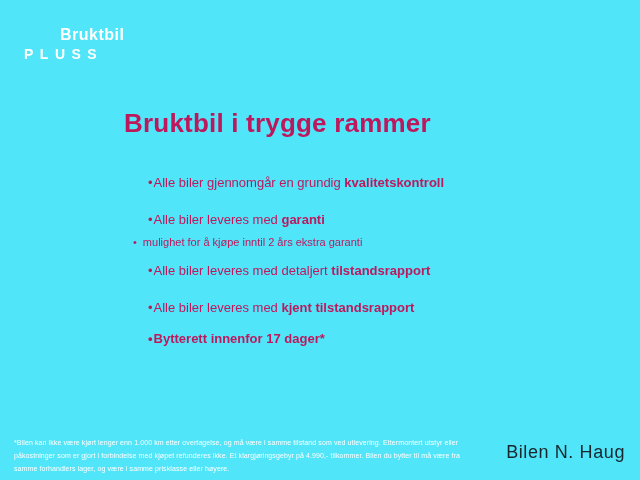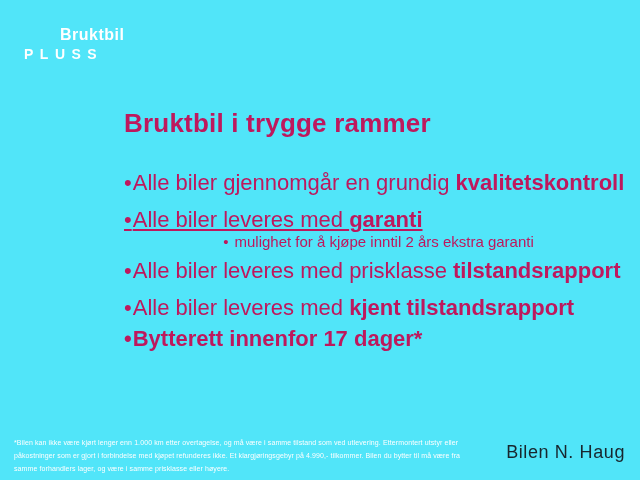--- a/index.html
+++ b/index.html
@@ -45,35 +45,35 @@
     width: 500px;
     color: #be185d;
   }
   .heading {
     font-size: 26px;
     font-weight: bold;
     letter-spacing: 0.2px;
     margin: 0 0 34px 0;
   }
   .bullet-line {
-    font-size: 22px;
+    font-size: 13px;
     line-height: 20px;
     white-space: nowrap;
+    margin-left: 24px;
   }
   .bullet-line .marker {
     margin-right: 1px;
   }
   .b1 { margin-bottom: 17px; }
-  .b2 { margin-bottom: 4px; text-decoration: underline; }
+  .b2 { margin-bottom: 4px; }
   .bsub {
-    font-size: 15px;
+    font-size: 11px;
     line-height: 16px;
     margin-left: 9px;
     margin-bottom: 11px;
-    text-align: center;
   }
   .bsub .marker { margin-right: 6px; }
   .b3 { margin-bottom: 17px; }
   .b4 { margin-bottom: 11px; }
   .b5 { font-weight: bold; }
   .bold-part { font-weight: bold; }
 
   
   .disclaimer {
     position: absolute;
@@ -114,21 +114,21 @@
 
   <div class="bullet-line b2">
     <span class="marker">•</span><span>Alle biler leveres med </span><span class="bold-part">garanti</span>
   </div>
 
   <div class="bullet-line bsub">
     <span class="marker">•</span><span>mulighet for å kjøpe inntil 2 års ekstra garanti</span>
   </div>
 
   <div class="bullet-line b3">
-    <span class="marker">•</span><span>Alle biler leveres med prisklasse </span><span class="bold-part">tilstandsrapport</span>
+    <span class="marker">•</span><span>Alle biler leveres med detaljert </span><span class="bold-part">tilstandsrapport</span>
   </div>
 
   <div class="bullet-line b4">
     <span class="marker">•</span><span>Alle biler leveres med </span><span class="bold-part">kjent tilstandsrapport</span>
   </div>
 
   <div class="bullet-line b5">
     <span class="marker">•</span><span class="bold-part">Bytterett innenfor 17 dager*</span>
   </div>
 </div>

